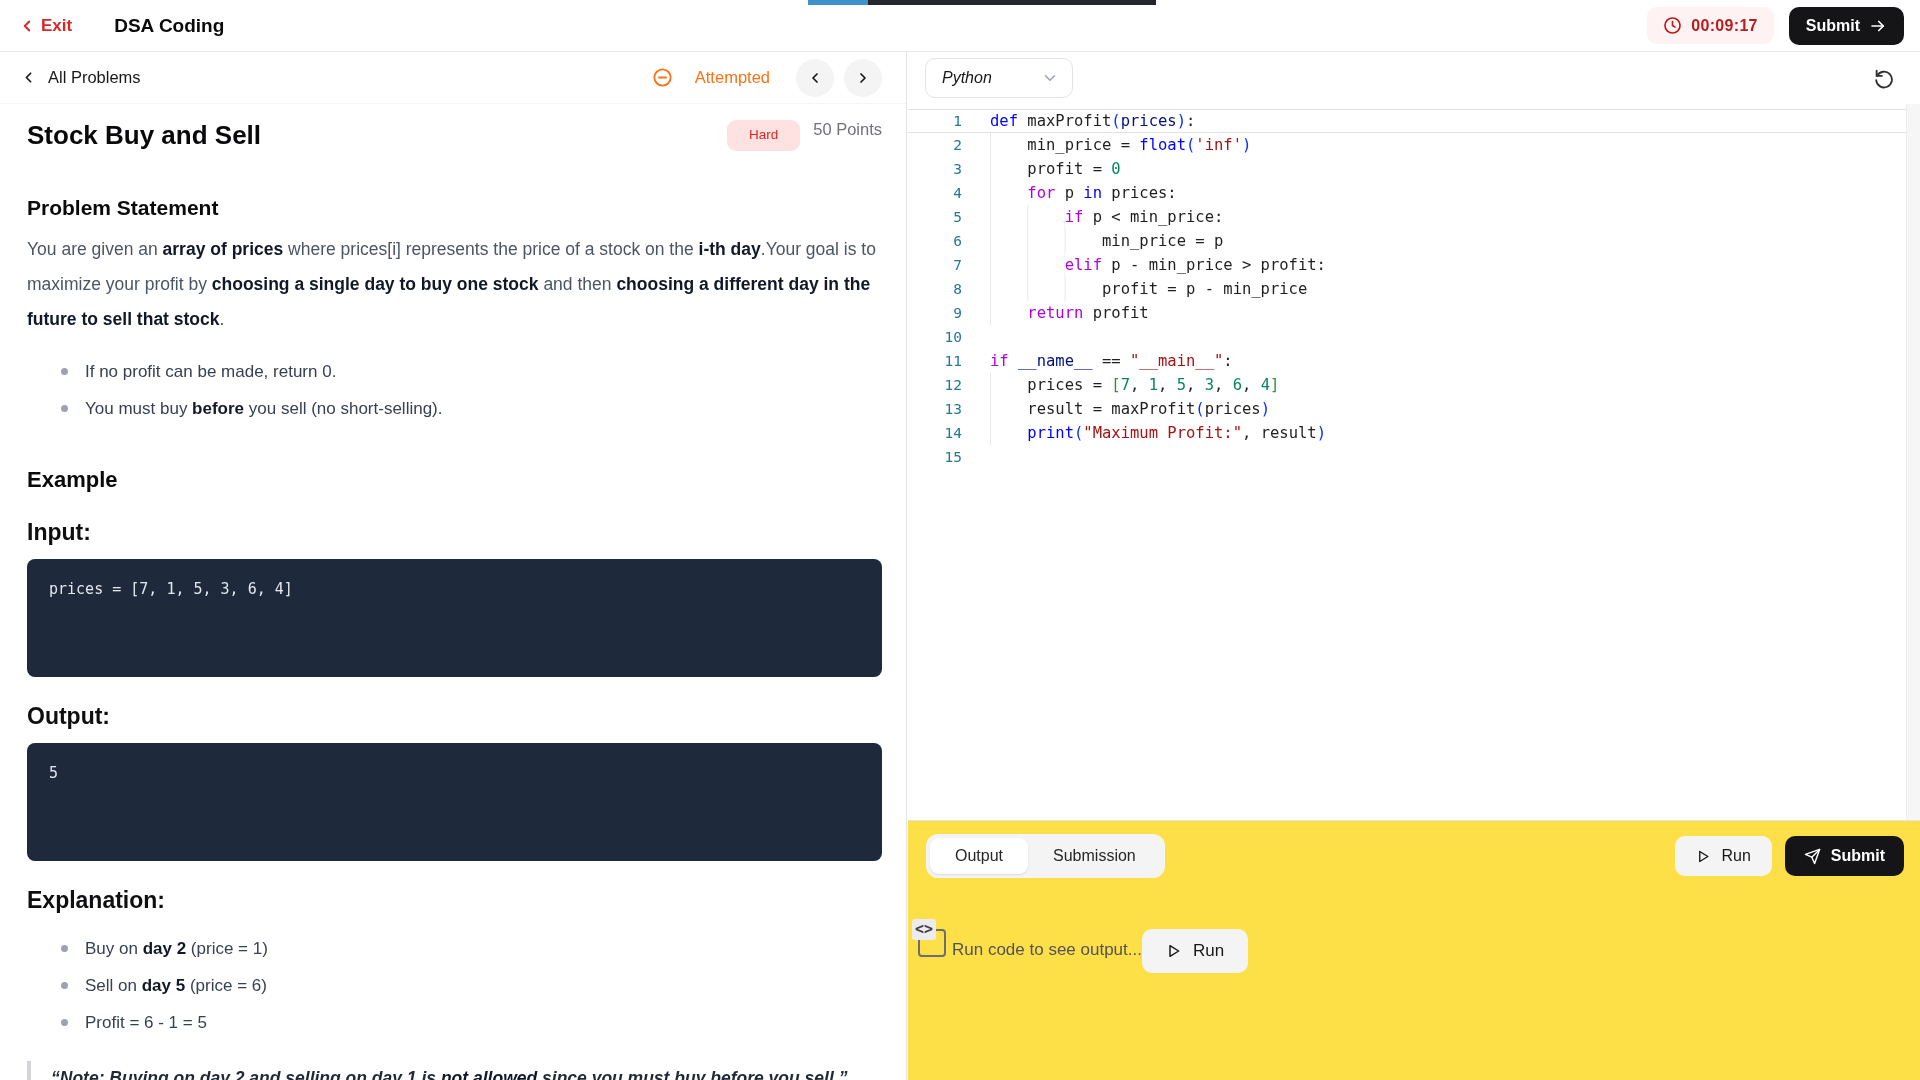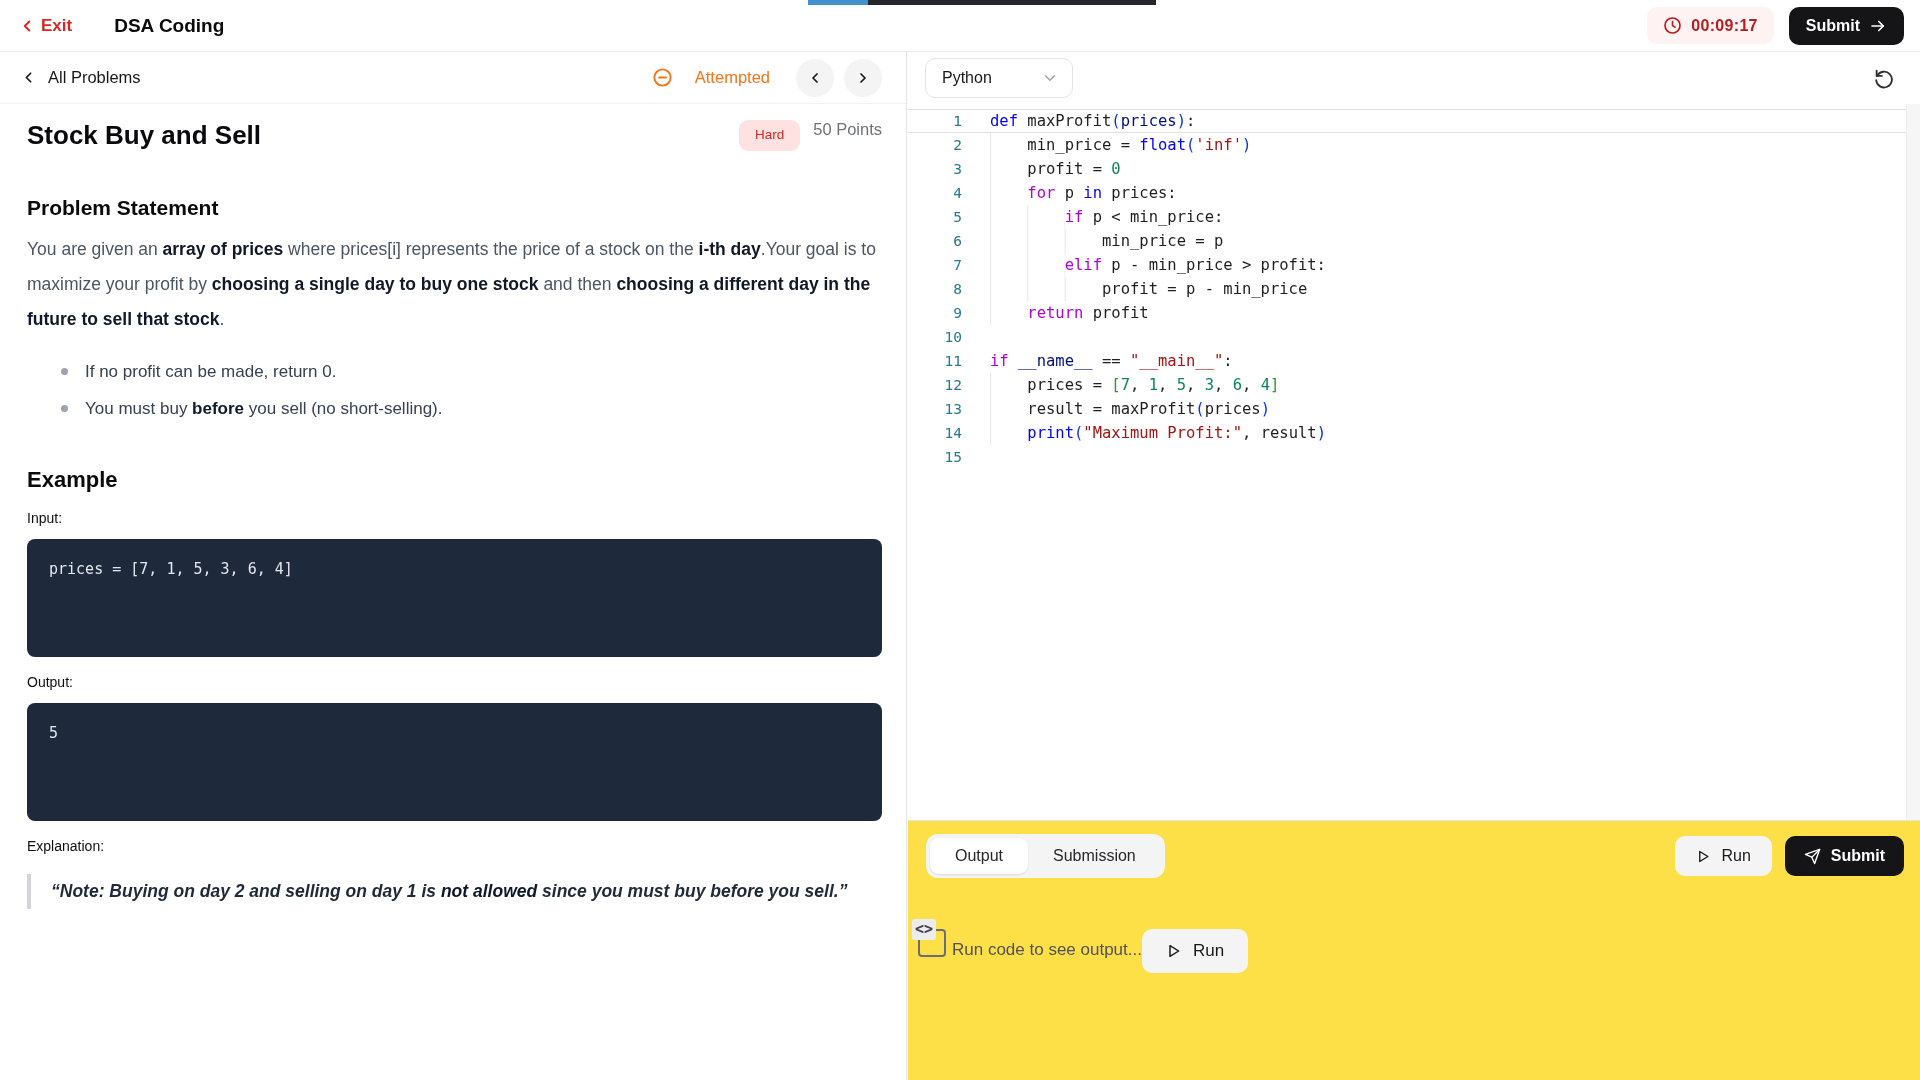--- a/index.html
+++ b/index.html
@@ -30,42 +30,42 @@
   .left-panel { position:absolute; top:52px; left:0; width:907px; bottom:0; border-right:1px solid #e4e4e7; background:#fff; overflow:hidden; }
   .probnav { height:52px; display:flex; align-items:center; padding:0 24px 0 20px; border-bottom:1px solid #f4f4f5;justify-content:flex-end; }
   .back-btn { display:flex; align-items:center; gap:11px; font-size:16.5px; font-weight:500; color:#18181b; background:none; border:none; font-family:inherit; cursor:pointer; }
   .status-attempted { display:flex; align-items:center; gap:22px; color:#f97316; font-size:16.5px; font-weight:500; margin-left:auto; margin-right:26px; }
   .navbtn { width:38px; height:38px; border-radius:50%; background:#f4f4f5; border:none; display:flex; align-items:center; justify-content:center; cursor:pointer; }
   .navbtn + .navbtn { margin-left:10px; }
 
   .content { padding:16px 24px 0 27px; }
   .title-row { display:flex; }
   .prob-title { font-size:26px; font-weight:700; color:#09090b; }
-  .difficulty-badge { margin-left:auto; background:#fee2e2; color:#dc2626; font-size:13.5px; font-weight:500; border-radius:9px; padding:7px 16px; }
+  .difficulty-badge { margin-left:auto; background:#fee2e2; color:#dc2626; font-size:13.5px; font-weight:500; border-radius:9px; padding:7px 22px; }
   .points-label { color:#71717a; font-size:16.5px; margin-left:13px; }
 
   h2.sec { font-size:21px; font-weight:700; color:#0a0a0a; margin-top:45px; }
   h2.sec.example { font-size:22px; margin-top:40px; }
   .para { font-size:17.5px; line-height:35px; color:#4b5563; margin-top:12px; }
   .b { font-weight:700; color:#111827; }
   ul.dots { list-style:none; margin-top:16px; padding-left:34px; }
   ul.dots li { position:relative; font-size:17px; line-height:37px; color:#374151; padding-left:24px; }
   ul.dots li::before { content:""; position:absolute; left:0; top:15px; width:7px; height:7px; border-radius:50%; background:#9ca3af; }
 
-  h3.lbl { font-size:14px; font-weight:400; color:#0f0f11; margin-top:17px; }
+  h3.lbl { font-size:23px; font-weight:700; color:#0f0f11; margin-top:26px; }
   .codebox { margin-top:13px; background:#1e293b; border-radius:8px; height:118px; padding:21px 22px;
     font-family:"DejaVu Sans Mono", monospace; font-size:15px; color:#e2e8f0; white-space:pre; }
   .note { margin-top:20px; border-left:4px solid #d4d4d8; padding-left:20px; font-style:italic; font-size:17.5px; line-height:35px; font-weight:600; color:#1f2937; width:860px; }
   .note .b { font-weight:800; color:#0f172a;text-align:center; }
 
   
   .right-panel { position:absolute; top:52px; left:908px; right:0; bottom:0; background:#fff; }
   .editor-toolbar { height:52px; display:flex; align-items:center; padding:0 21px 0 17px; }
   .lang-select { width:148px; height:40px; border:1px solid #e4e4e7; border-radius:10px; background:#fff;
-    display:flex; align-items:center; justify-content:space-between; padding:0 13px 0 16px; font-size:16px; color:#18181b; font-family:inherit; cursor:pointer; }
+    display:flex; align-items:center; justify-content:space-between; padding:0 13px 0 16px; font-size:16px; color:#18181b; font-family:inherit; cursor:pointer;font-style:italic; }
   .reset-btn { margin-left:auto; background:none; border:none; cursor:pointer; padding:4px; }
 
   .editor { position:absolute; top:52px; left:0; right:14px; height:716px; overflow:hidden; padding-top:5px;
     font-family:"DejaVu Sans Mono", monospace; font-size:15.5px; }
   .code-row { display:flex; height:24px; line-height:24px; }
   .code-row.cur { box-shadow: inset 0 1px 0 #e2e2e4, inset 0 -1px 0 #e2e2e4; }
   .ln { flex:none; width:54px; text-align:right; color:#237893; font-size:14.5px; user-select:none; }
   .lc { white-space:pre; margin-left:28px; flex:1; }
   .tk-ind { display:inline-block; height:24px; vertical-align:top;
     background-image:linear-gradient(to right, #e7e7e9 1px, transparent 1px); background-size:4ch 100%; }
@@ -177,20 +177,25 @@
       <li><span>You must buy </span><span class="b">before</span><span> you sell (no short-selling).</span></li>
     </ul>
 
     <h2 class="sec example">Example</h2>
     <h3 class="lbl">Input:</h3>
     <div class="codebox">prices = [7, 1, 5, 3, 6, 4]</div>
     <h3 class="lbl">Output:</h3>
     <div class="codebox">5</div>
 
     <h3 class="lbl">Explanation:</h3>
+    <ul class="dots">
+      <li><span>Buy on </span><span class="b">day 2</span><span> (price = 1)</span></li>
+      <li><span>Sell on </span><span class="b">day 5</span><span> (price = 6)</span></li>
+      <li><span>Profit = 6 - 1 = 5</span></li>
+    </ul>
 
     <blockquote class="note"><span>“Note: Buying on day 2 and selling on day 1 is </span><span class="b">not allowed</span><span> since you must buy before you sell.”</span></blockquote>
   </div>
 </section>
 
 <section class="right-panel">
   <div class="editor-toolbar">
     <div class="lang-select">
       <span>Python</span>
       <span>

